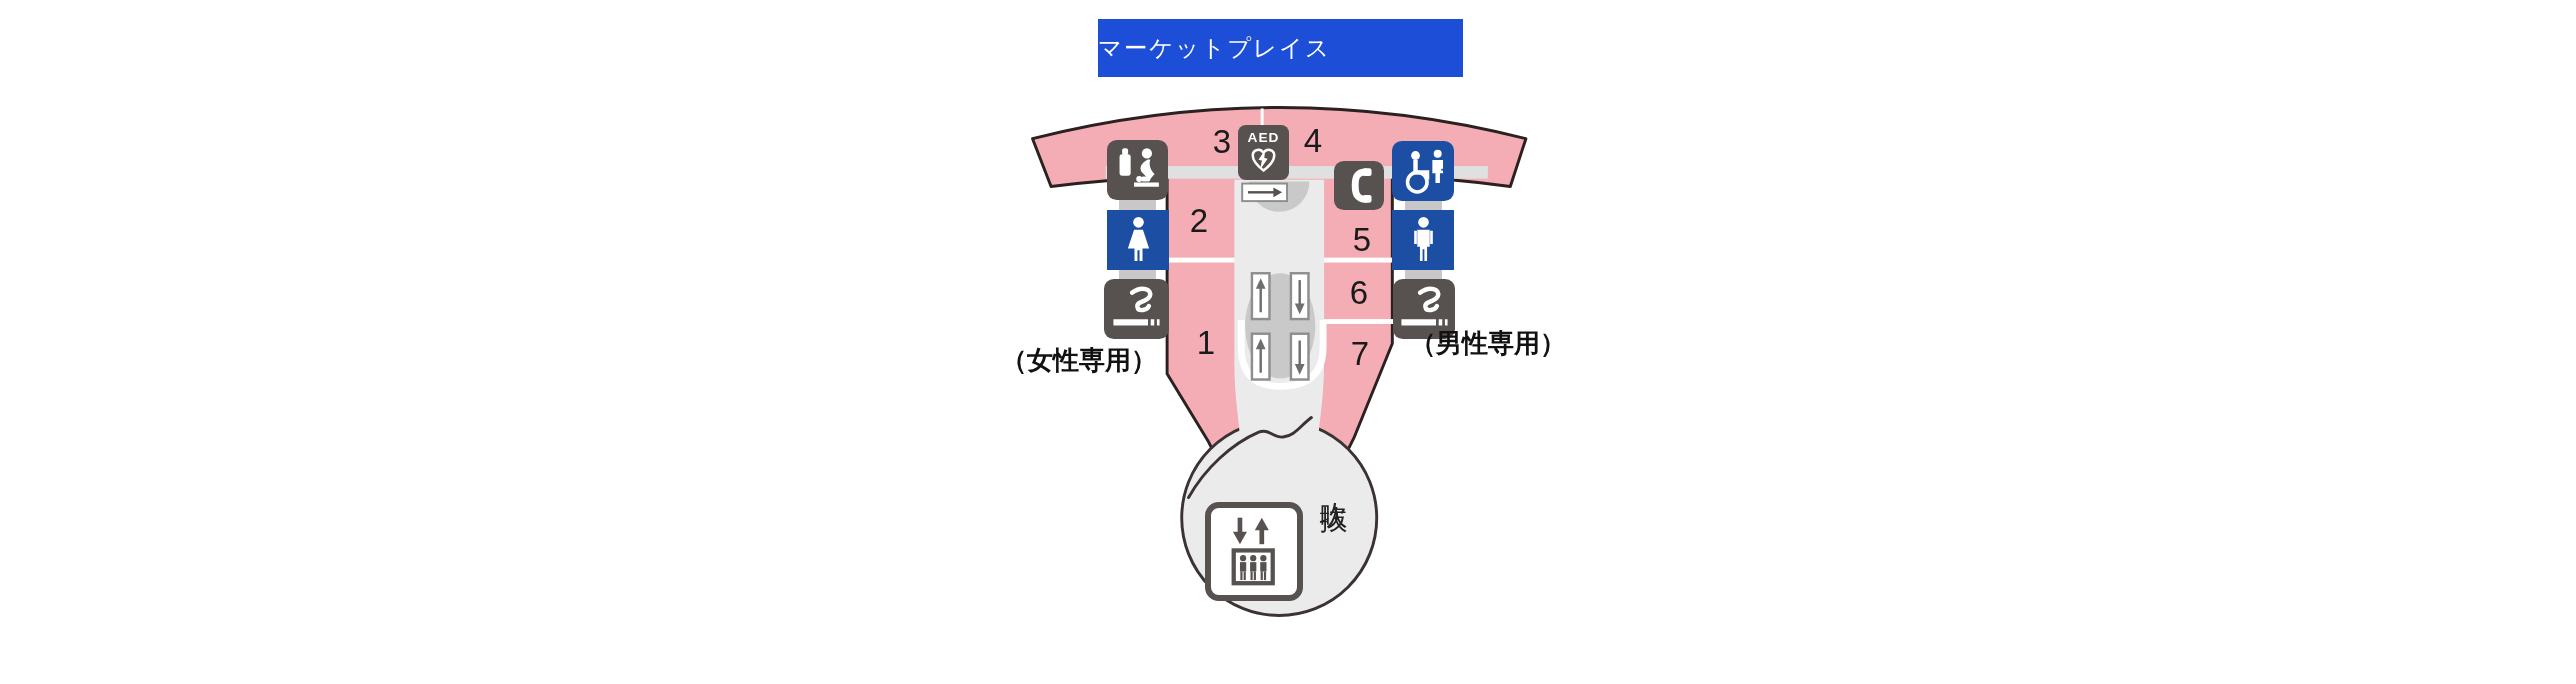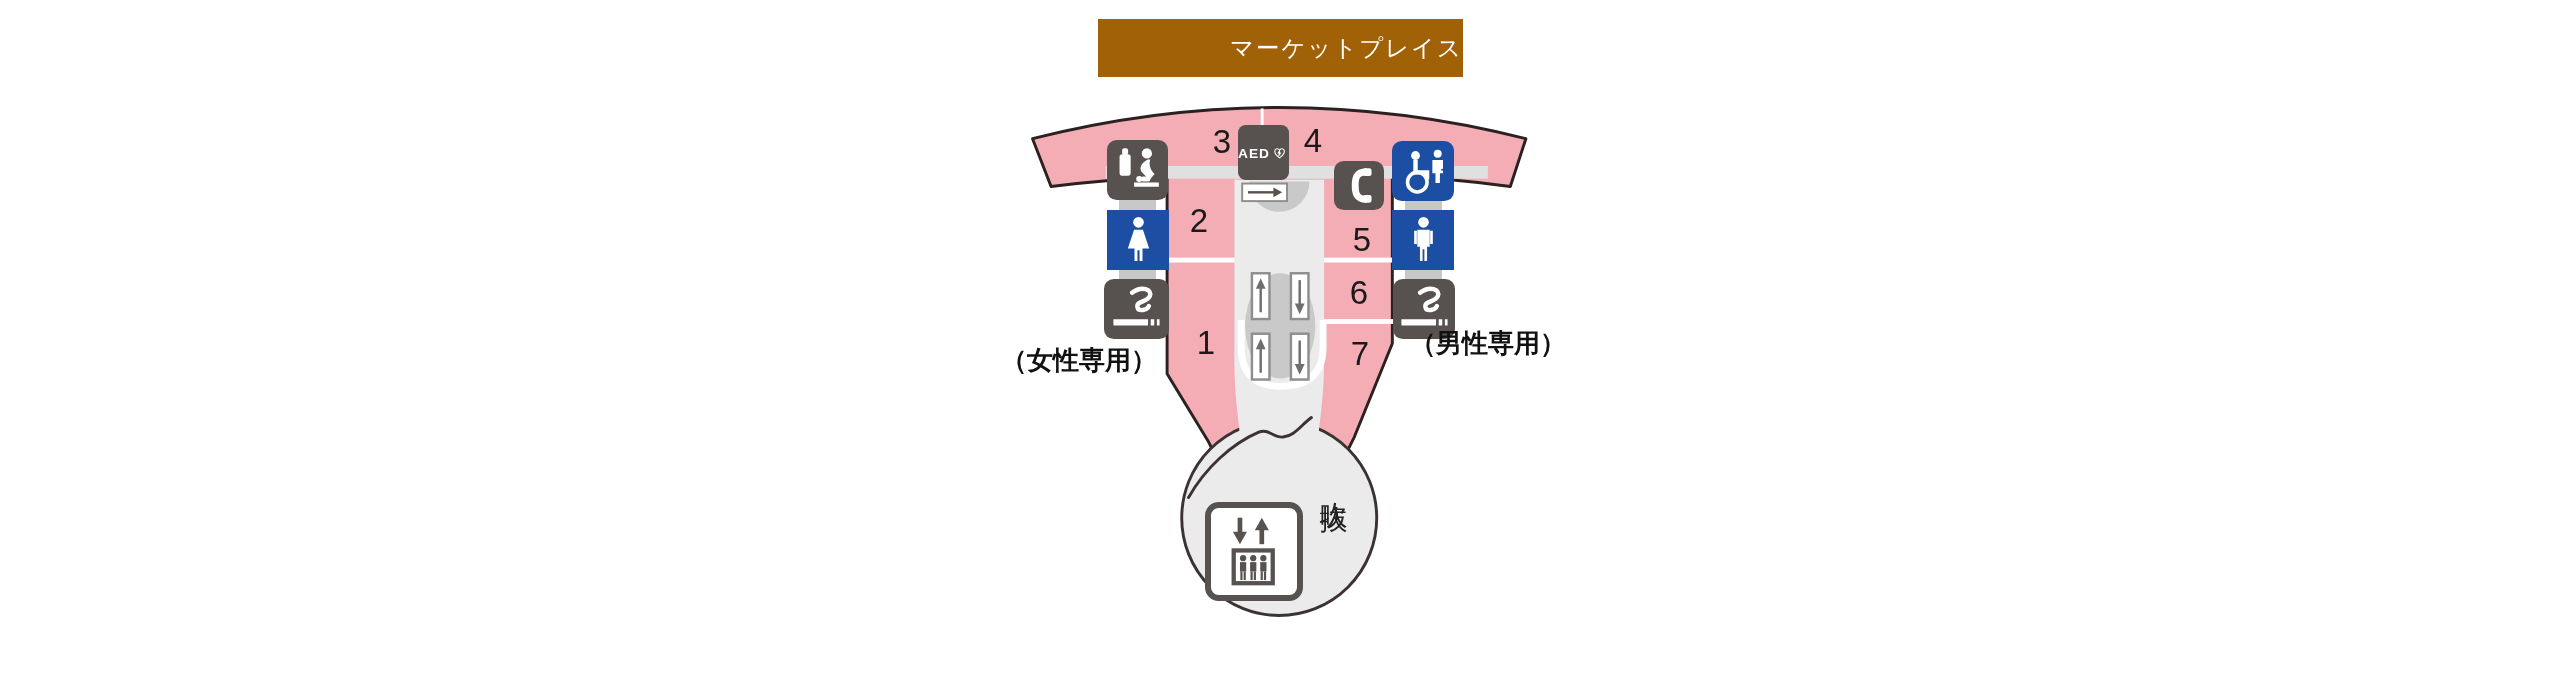--- a/index.html
+++ b/index.html
@@ -3,43 +3,43 @@
 <meta charset="utf-8">
 <style>
   html,body{margin:0;padding:0;background:#fff;}
   .screen{
     position:relative;width:2576px;height:685px;background:#ffffff;
     font-family:"Liberation Sans","DejaVu Sans",sans-serif;overflow:hidden;
   }
   .abs{position:absolute;}
   
   .banner{
-    left:1098px;top:18.5px;width:365px;height:58px;background:#a16207;
+    left:1098px;top:18.5px;width:365px;height:58px;background:#1d4ed8;
     color:#ffffff;font-size:23.4px;letter-spacing:2px;
-    display:flex;align-items:center;justify-content:flex-end;
+    display:flex;align-items:center;justify-content:flex-start;
   }
   
   .tile{display:flex;align-items:center;justify-content:center;}
   .tile.gray{background:#575250;border-radius:9.8px;}
   .tile.blue{background:#1C4FA3;border-radius:0;}
   .tile.blue.rounded{border-radius:9.8px;}
   .connector{background:#C8C8C8;}
   
   .zone-num{
     font-size:33px;color:#1a1a1a;transform:translate(-50%,-50%);
     line-height:1;font-weight:400;
   }
   .side-label{
     font-size:26px;font-weight:700;color:#111;white-space:nowrap;line-height:1.2;
   }
   .atrium-label{
     writing-mode:vertical-rl;text-orientation:upright;
     font-size:28px;color:#222;letter-spacing:3.9px;line-height:1;
   }
-  .aed-tile{flex-direction:row;padding-top:2.9px;text-align:right;}
+  .aed-tile{flex-direction:column;padding-top:2.9px;text-align:right;}
   .aed-text{color:#fff;font-weight:700;font-size:13.7px;line-height:1;letter-spacing:1px;}
   .elevator{
     left:1205px;top:502px;width:98px;height:99px;background:#ffffff;
     border:6.8px solid #575250;border-radius:13.7px;box-sizing:border-box;
     display:flex;align-items:center;justify-content:center;
   }
 </style>
 </head>
 <body>
 

